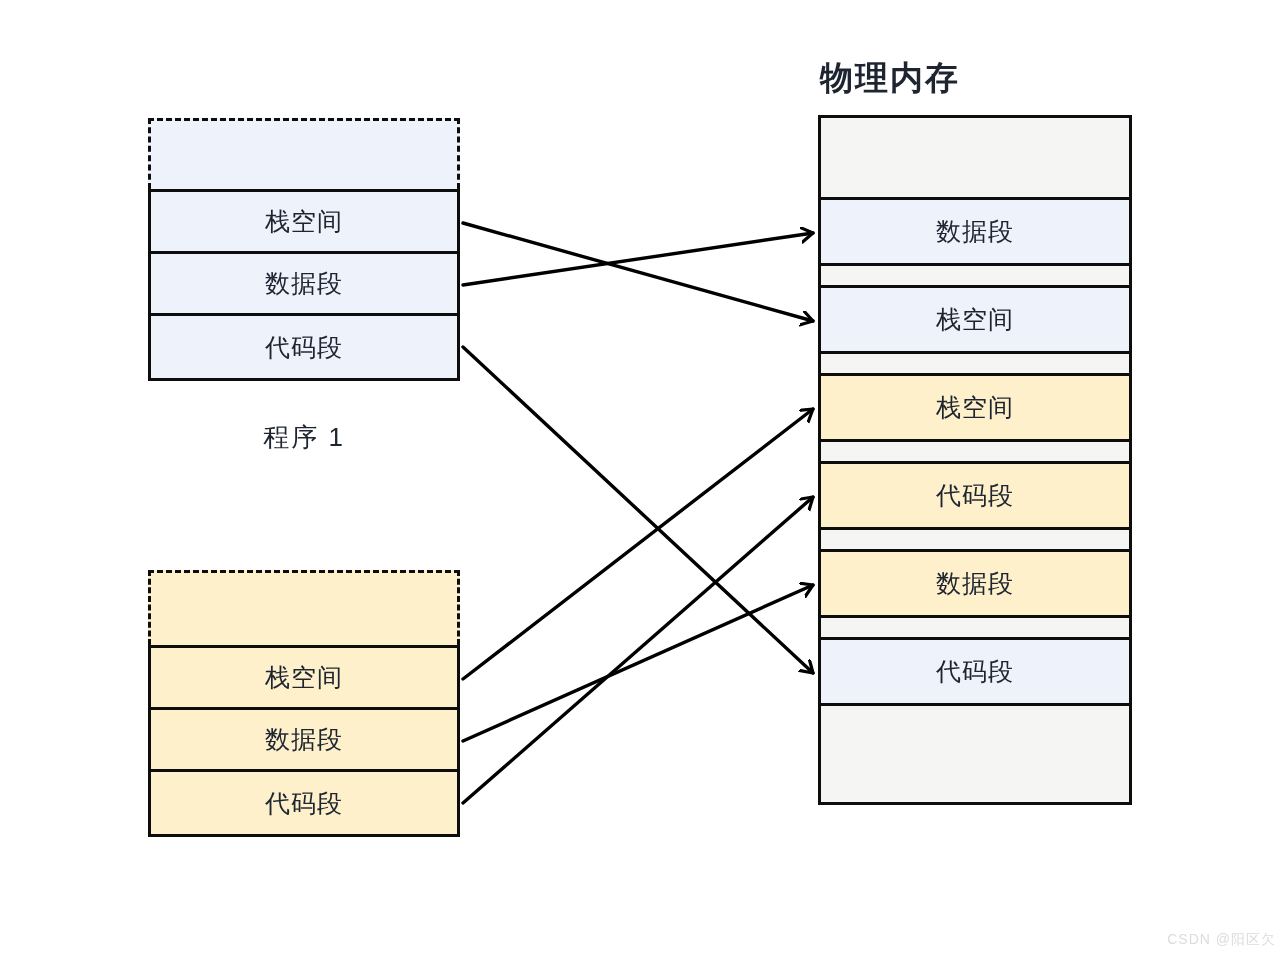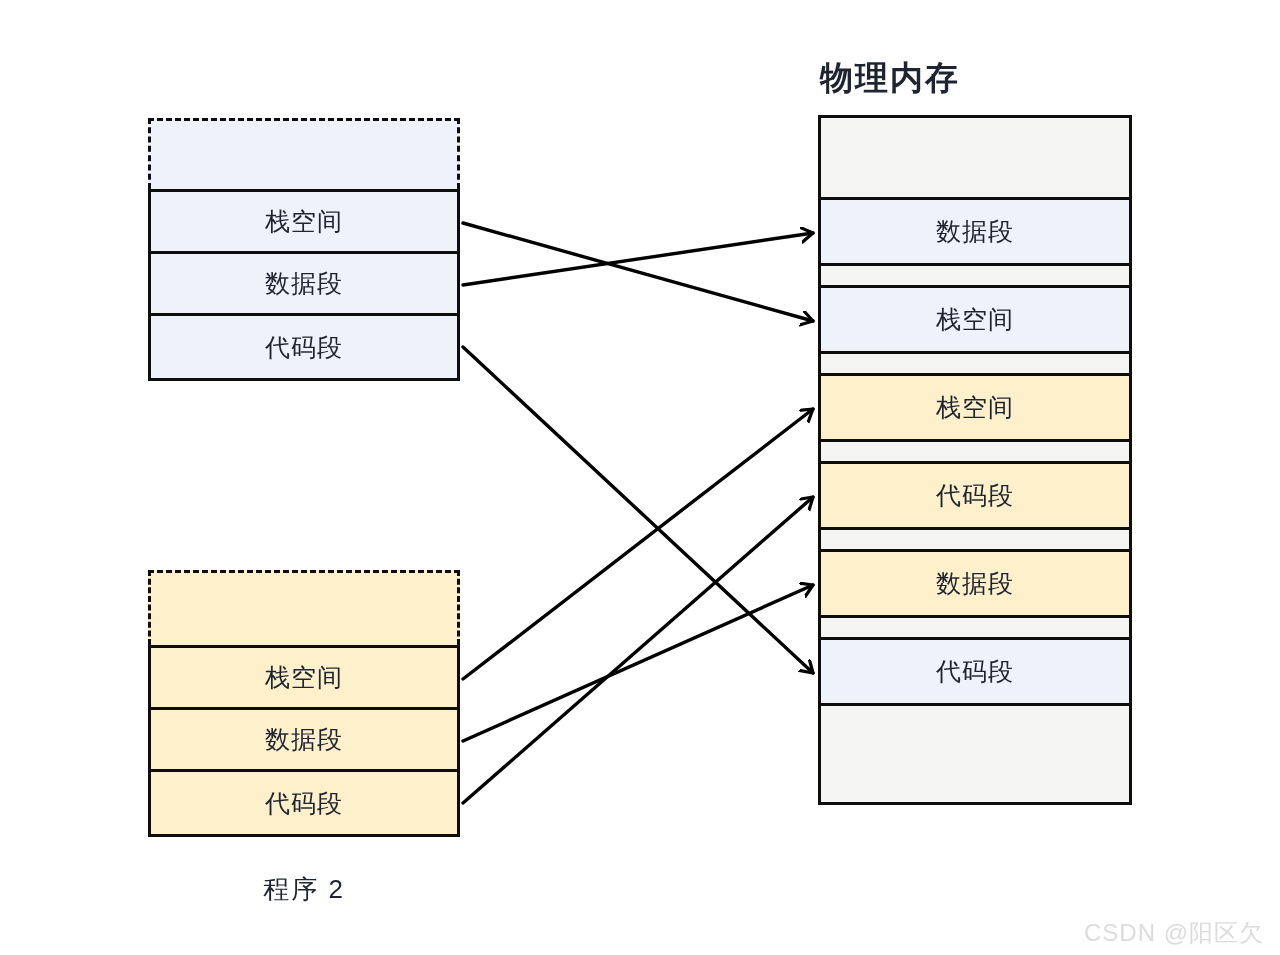--- a/index.html
+++ b/index.html
@@ -98,23 +98,23 @@
     height: 955px;
     pointer-events: none;
   }
   #arrow-layer line {
     stroke: #000000;
     stroke-width: 3.4;
     stroke-linecap: round;
   }
   .watermark {
     position: absolute;
-    right: 12px;
+    right: 0;
     bottom: 6px;
-    font-size: 24px;
+    font-size: 14px;
     color: var(--wm);
     letter-spacing: 1px;
     text-shadow: 0 1px 1px rgba(255,255,255,0.9);
   }
 </style>
 </head>
 <body>
 
 <div class="canvas">
 
@@ -125,34 +125,34 @@
       <div class="seg-row" id="prog0-seg-0" style="background: var(--p1);">
         <span>栈空间</span>
       </div>
       <div class="seg-row" id="prog0-seg-1" style="background: var(--p1);">
         <span>数据段</span>
       </div>
       <div class="seg-row" id="prog0-seg-2" style="background: var(--p1);">
         <span>代码段</span>
       </div>
     </div>
+  <div class="prog-label label1">程序 1</div>
 
   <div class="dashed-cap cap2"></div>
   <div class="seg-box" id="program2-box">
       <div class="seg-row" id="prog1-seg-0" style="background: var(--p2);">
         <span>栈空间</span>
       </div>
       <div class="seg-row" id="prog1-seg-1" style="background: var(--p2);">
         <span>数据段</span>
       </div>
       <div class="seg-row" id="prog1-seg-2" style="background: var(--p2);">
         <span>代码段</span>
       </div>
     </div>
-  <div class="prog-label label2">程序 2</div>
 
   <div class="phys-col" id="physical-column">
       <div id="phys-row-0" class="phys-row h-empty-top" style="background: var(--empty);"></div>
       <div id="phys-row-1" class="phys-row h-seg" style="background: var(--p1);">
         <span>数据段</span>
       </div>
       <div id="phys-row-2" class="phys-row h-gap" style="background: var(--empty);"></div>
       <div id="phys-row-3" class="phys-row h-seg" style="background: var(--p1);">
         <span>栈空间</span>
       </div>

